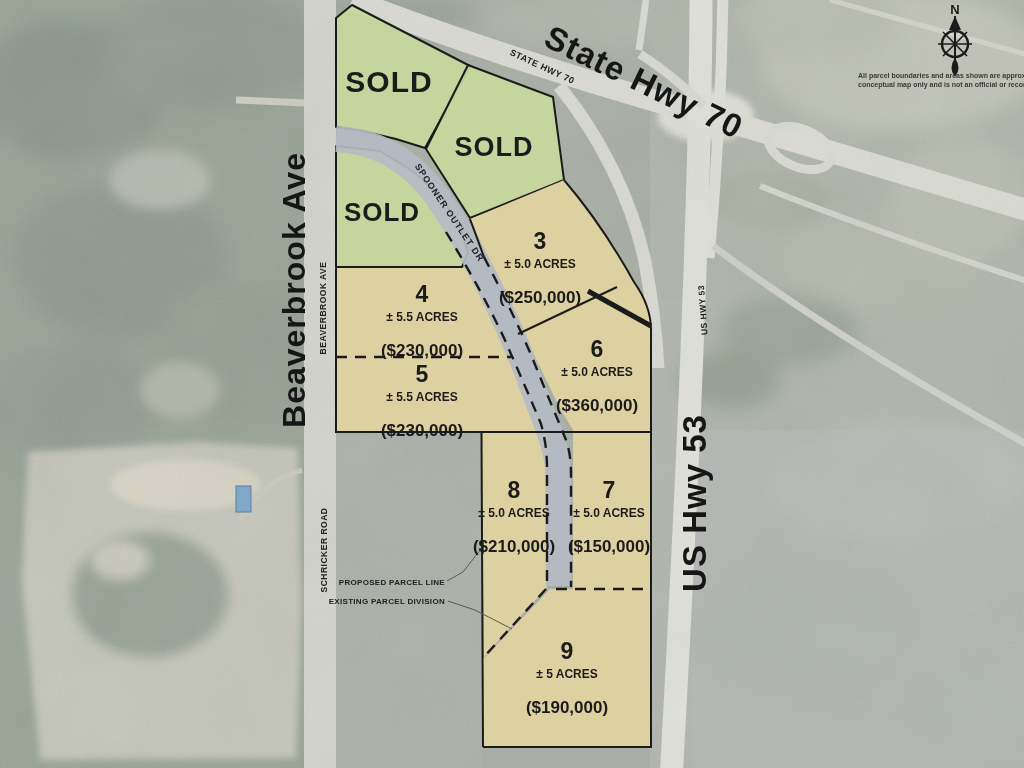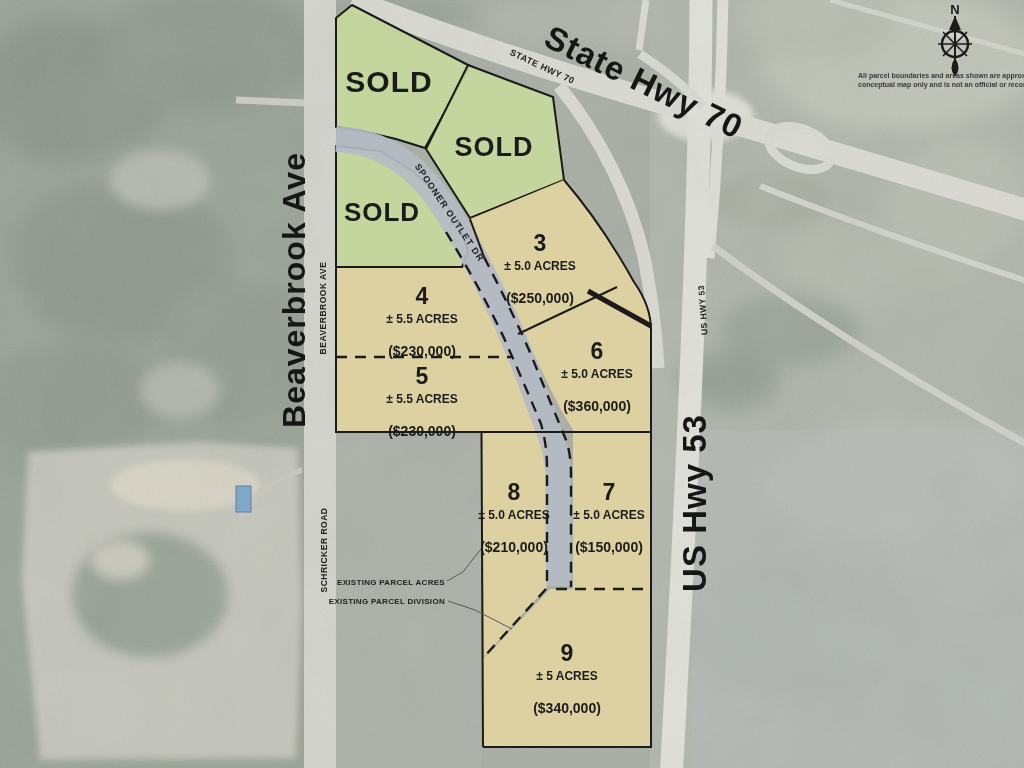--- a/index.html
+++ b/index.html
@@ -10,21 +10,21 @@
   }
   #stage svg{position:absolute;left:0;top:0;}
   .lbl{
     position:absolute;transform:translate(-50%,-50%);
     font-weight:bold;color:#1b1b1b;white-space:nowrap;line-height:1;
     text-align:center;
   }
   .sold{font-size:28px;letter-spacing:1px;}
   .parcel-label .num{font-size:23px;line-height:1;}
   .parcel-label .acres{font-size:12px;margin-top:5px;}
-  .parcel-label .price{font-size:14px;margin-top:19px;}
+  .parcel-label .price{font-size:17px;margin-top:19px;}
   .roadbig{font-size:33px;letter-spacing:1px;color:#161616;}
   .roadsmall{font-size:8.5px;letter-spacing:.5px;color:#222;}
   .legend{font-size:8px;letter-spacing:.3px;color:#222;transform:translate(-100%,-50%);}
   .disclaimer{position:absolute;left:858px;top:72px;font-size:7px;font-weight:bold;color:#3a3a3a;line-height:1.25;white-space:nowrap;}
   .compass-n{font-size:13px;}
 </style>
 </head>
 <body>
 
 <div id="stage">
@@ -193,33 +193,33 @@
     <div class="price">($150,000)</div>
   </div>
   <div class="lbl parcel-label" style="left:514px;top:517px;">
     <div class="num">8</div>
     <div class="acres">± 5.0 ACRES</div>
     <div class="price">($210,000)</div>
   </div>
   <div class="lbl parcel-label" style="left:567px;top:678px;">
     <div class="num">9</div>
     <div class="acres">± 5 ACRES</div>
-    <div class="price">($340,000)</div>
+    <div class="price">($190,000)</div>
   </div>
 
   <div class="lbl roadbig" style="left:644px;top:82px;transform:translate(-50%,-50%) rotate(26deg);">State Hwy 70</div>
   <div class="lbl roadsmall" style="left:542px;top:67px;transform:translate(-50%,-50%) rotate(25deg);font-size:9px;">STATE HWY 70</div>
   <div class="lbl roadbig" style="left:294px;top:290px;transform:translate(-50%,-50%) rotate(-90deg);font-size:32px;">Beaverbrook Ave</div>
   <div class="lbl roadsmall" style="left:323px;top:308px;transform:translate(-50%,-50%) rotate(-90deg);">BEAVERBROOK AVE</div>
   <div class="lbl roadsmall" style="left:324px;top:550px;transform:translate(-50%,-50%) rotate(-90deg);">SCHRICKER ROAD</div>
   <div class="lbl roadbig" style="left:694px;top:503px;transform:translate(-50%,-50%) rotate(-90deg);">US Hwy 53</div>
   <div class="lbl roadsmall" style="left:703px;top:310px;transform:translate(-50%,-50%) rotate(-94deg);">US HWY 53</div>
   <div class="lbl roadsmall" style="left:449px;top:213px;transform:translate(-50%,-50%) rotate(56deg);font-size:9px;letter-spacing:1px;">SPOONER OUTLET DR</div>
 
-  <div class="lbl legend" style="left:445px;top:583px;">EXISTING PARCEL ACRES</div>
+  <div class="lbl legend" style="left:445px;top:583px;">PROPOSED PARCEL LINE</div>
   <div class="lbl legend" style="left:445px;top:602px;">EXISTING PARCEL DIVISION</div>
 
   <div class="lbl compass-n" style="left:955px;top:9px;">N</div>
 
   <div class="disclaimer">
     <div>All parcel boundaries and areas shown are approximate.</div>
     <div>conceptual map only and is not an official or recorded su</div>
   </div>
 
 </div>

